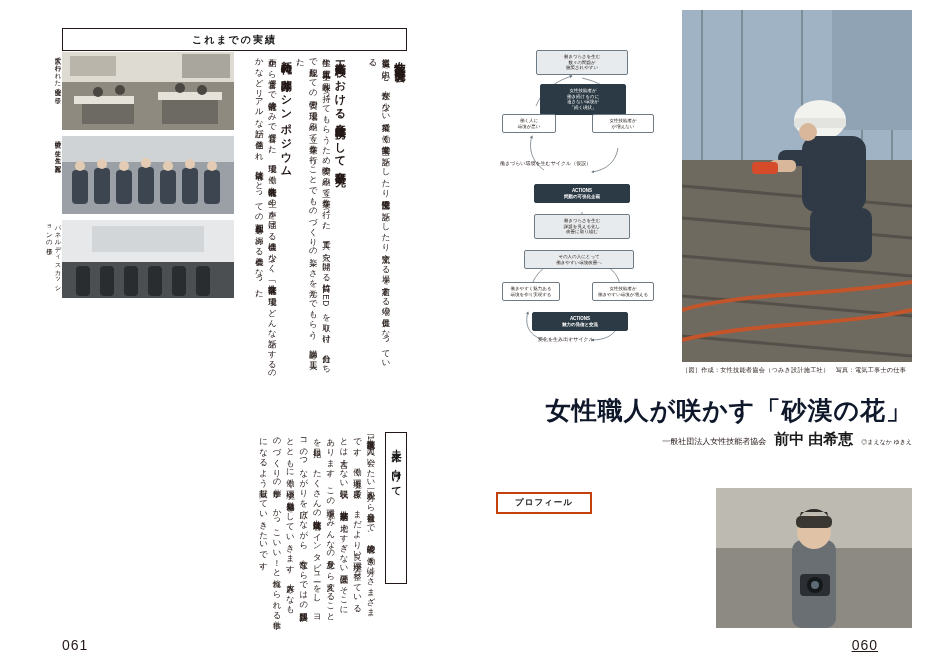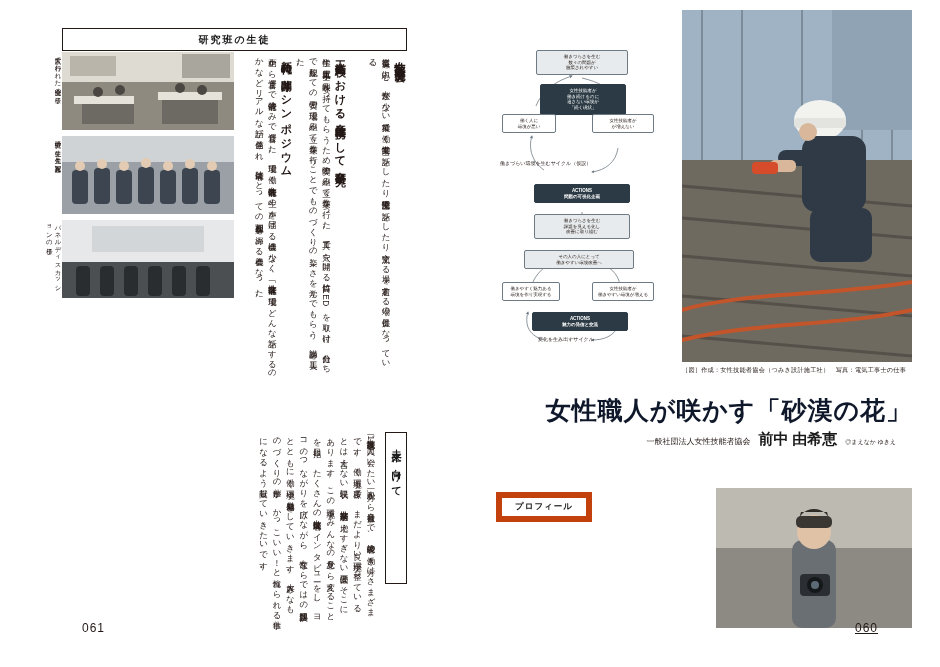--- a/index.html
+++ b/index.html
@@ -99,23 +99,22 @@
   .fut-text {
     writing-mode: vertical-rl;
     font-size: 8.4px;
     line-height: 1.6;
     letter-spacing: 0.6px;
     height: 186px;
     color: #231815;
   }
 
   .folio {
-    position: absolute; bottom: 32px; font-size: 12px; color: #231815;
+    position: absolute; bottom: 14px; font-size: 14px; color: #231815;
     letter-spacing: 1px;
-    margin-left: 20px;
   }
   .folio-left { left: 62px; }
   .folio-right { right: 62px; text-decoration: underline; }
 
   
   .rp-figbox {
     position: absolute; left: 26px; top: 44px; width: 172px; height: 330px;
   }
   .fig-title {
     font-size: 9.5px; font-weight: bold; letter-spacing: 0.5px;
@@ -148,31 +147,31 @@
     font-size: 6.2px; color: #231815; letter-spacing: 0.2px;
   }
 
   .headline {
     position: absolute; right: 28px; top: 394px; width: 400px;
     text-align: right;
     font-size: 25px; font-weight: bold; letter-spacing: 1px; color: #0f172a;
     font-family: "Liberation Serif", serif;
   }
   .byline {
-    position: absolute; right: 44px; top: 430px; width: 400px;
+    position: absolute; right: 28px; top: 430px; width: 400px;
     text-align: right;
     display: flex; justify-content: flex-end; align-items: baseline; gap: 8px;
   }
   .byline .org { font-size: 8px; color: #231815; }
-  .byline .nm { font-size: 15px; font-weight: bold; font-family: Liberation Serif, serif; }
+  .byline .nm { font-size: 15px; font-weight: bold; font-family: Liberation Sans, sans-serif; }
   .byline .kana { font-size: 6px; color: #231815; }
 
   .profile-bar {
     position: absolute; left: 26px; top: 492px; width: 96px;
-    border: 6px solid #c2410c; text-align: center;
+    border: 2px solid #c2410c; text-align: center;
     font-size: 8.5px; font-weight: bold; letter-spacing: 1px;
     padding: 3px 0;
   }
   .profile-text {
     position: absolute; left: 26px; top: 518px; width: 208px;
     font-size: 8.3px; line-height: 1.62; color: #231815; letter-spacing: 0.2px;
     text-align: justify;
   }
   .profile-photo {
     position: absolute; left: 246px; top: 488px; width: 196px; height: 140px;
@@ -183,21 +182,21 @@
   .ph-fill { position:absolute; inset:0; }
 </style>
 </head>
 <body>
 
 <div class="spread">
 
   <div class="page page-left">
 
     <div class="lp-inner">
-      <div class="section-bar">研究班の生徒</div>
+      <div class="section-bar">これまでの実績</div>
     </div>
 
     <div class="lp-top">
 
       <div class="vheading">女性技能者交流会</div>
       <div class="vtext-col" style="width:72px">従業員を中心に、女性が少ない業種で働く女性同士で話をしたり交流性同士で話をしたり交流する場を定着する場の提供となっている。</div>
 
       <div class="vheading">工業高校における産学連携にして卒業研究</div>
       <div class="vtext-col" style="width:62px">学生に電気工事士に興味を持ってもらうため実際の組み立て作業を行った。工具で穴を開ける竹筒にLEDを取り付け、自分たちで配線しての実習の現場で組み立て作業を行うことでものづくりの楽しさを学んでもらう。講師を工夫した。</div>
 

